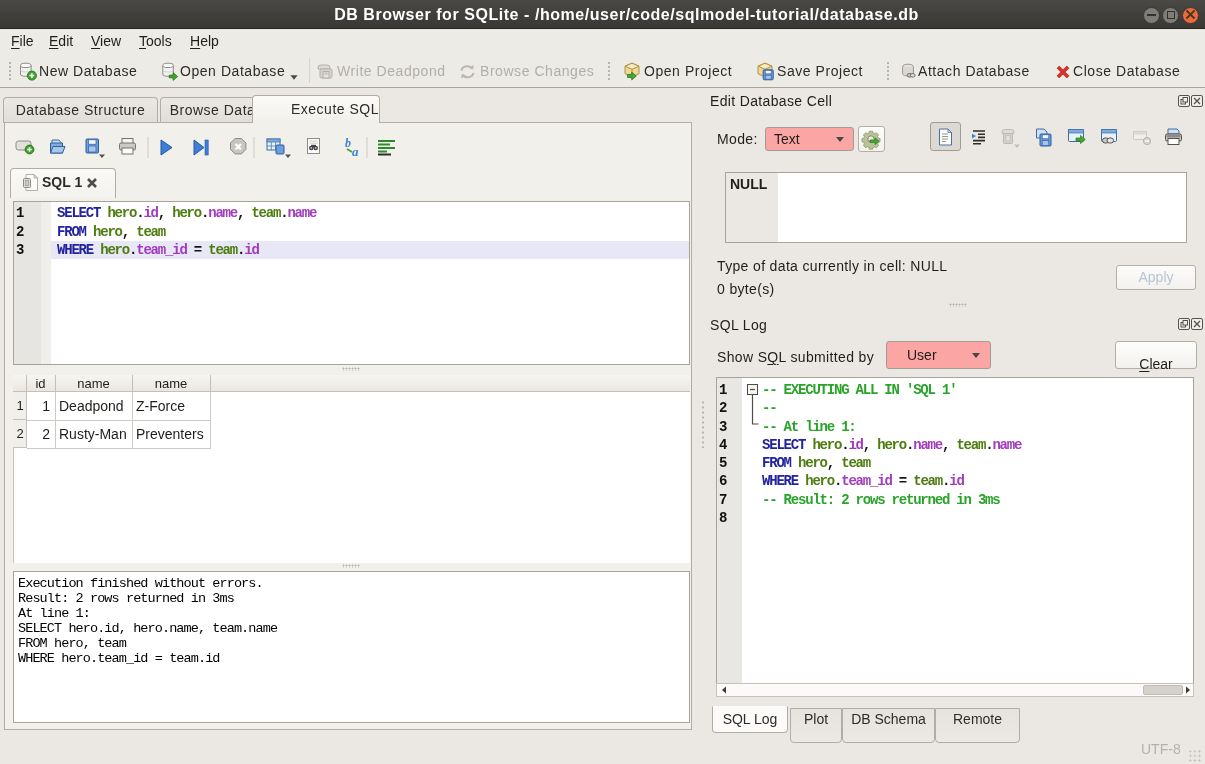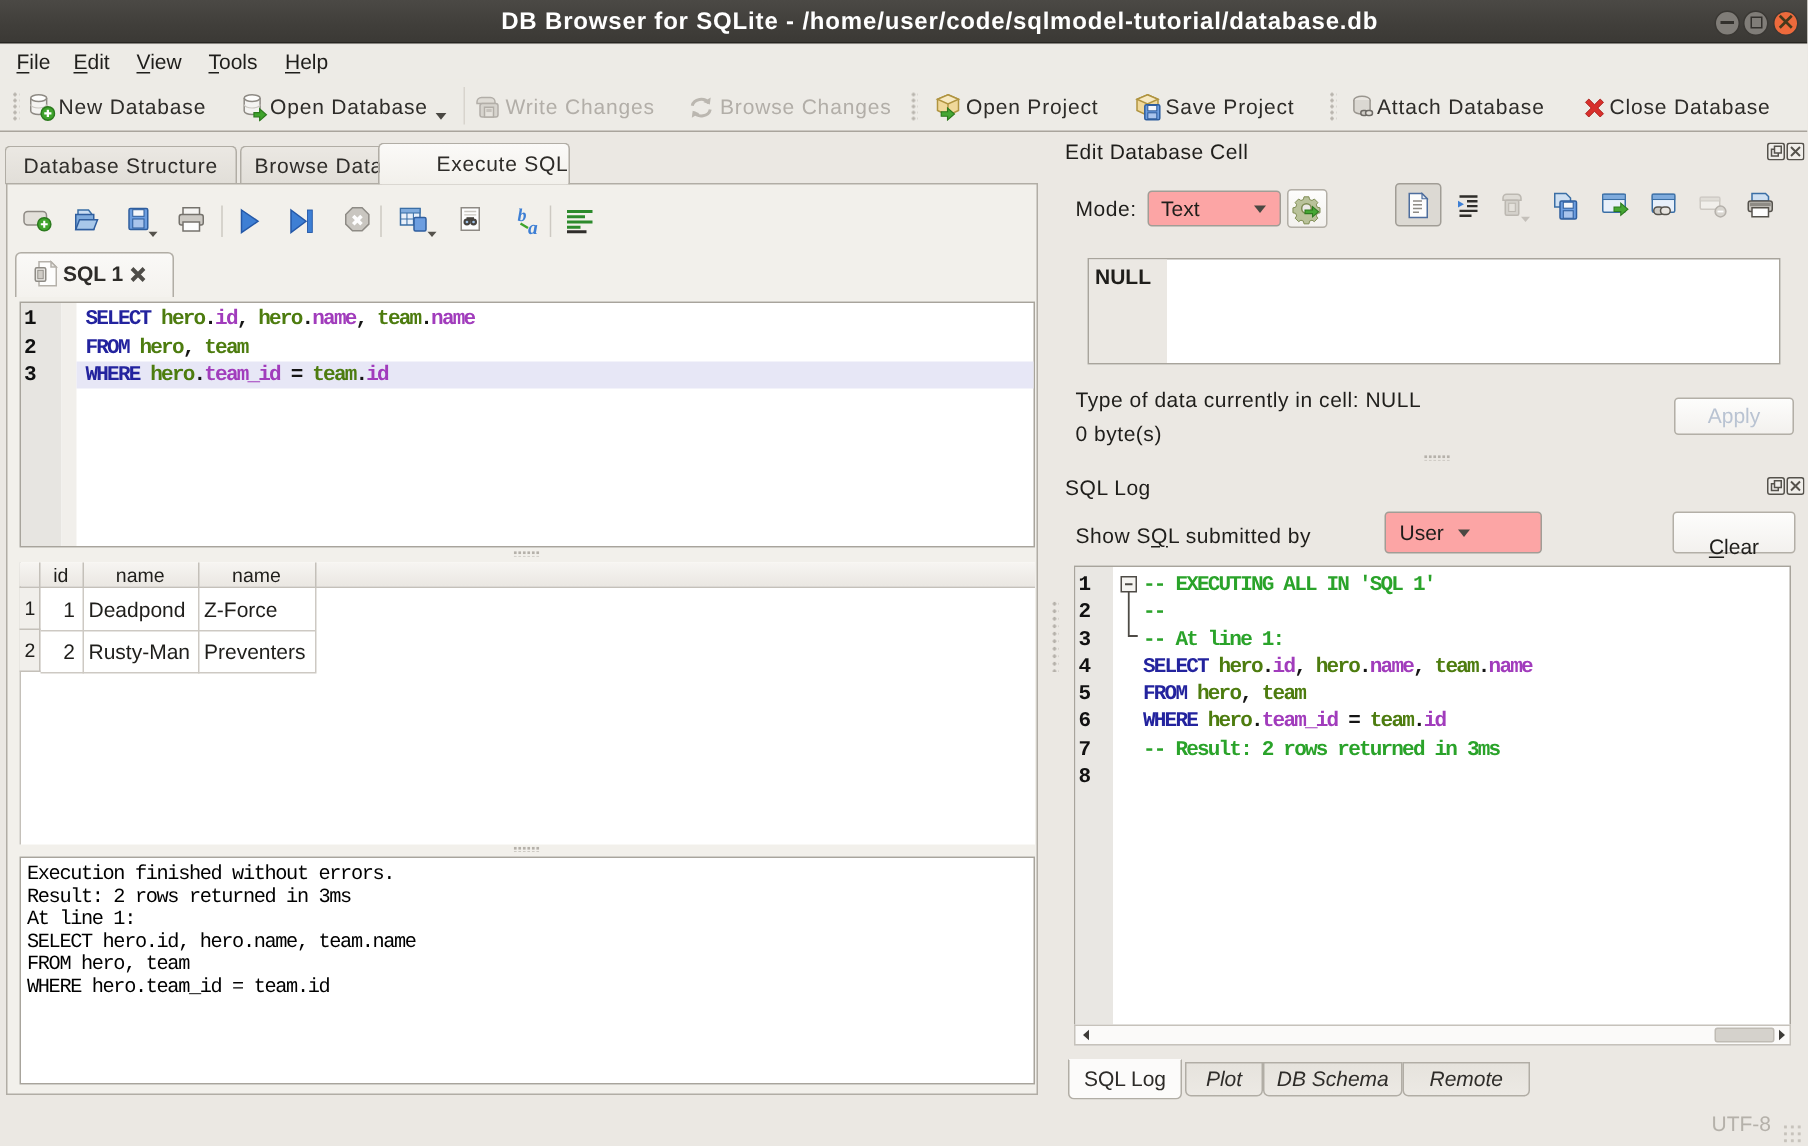--- a/index.html
+++ b/index.html
@@ -44,21 +44,21 @@
 
 .mono { font-family:"Liberation Mono",monospace; font-size:13.5px; letter-spacing:-0.904px; color:#000; white-space:pre; }
 
 .rtitle { font-size:14px; color:#1f1e1b; letter-spacing:0.35px; }
 .combo { background:#fca5a5; border:1px solid #a19d96; border-radius:3px; font-size:14px; color:#1f1e1b; }
 .btn { border:1px solid #b3afa7; border-radius:3px; background:linear-gradient(#fdfdfc,#f3f1ee); }
 .dots-h { background-image:radial-gradient(circle, #b5b1aa 0.9px, transparent 1.1px); background-size:3px 3px; }
 .caret { width:0; height:0; border-left:4px solid transparent; border-right:4px solid transparent; border-top:5px solid #4a4843; }
 
 .btab { border:1px solid #b1ada5; border-radius:0 0 4px 4px; font-size:14px; color:#2e2c29; text-align:center; }
-.btab.inactive { top:708px; height:23px; background:linear-gradient(#e6e3dd,#ece9e4); padding-top:2px;font-style:italic; }
+.btab.inactive { top:708px; height:35px; background:linear-gradient(#e6e3dd,#ece9e4); padding-top:2px; }
 .btab.active { top:706px; height:27px; background:#fcfbfa; border-top:1px solid #fcfbfa; padding-top:4px; z-index:3;}
 </style>
 </head>
 <body>
 
 <div class="abs" id="titlebar"></div>
 <div class="abs" id="title">DB Browser for SQLite - /home/user/code/sqlmodel-tutorial/database.db</div>
 <div class="abs winbtn" style="left:1143px; background:#807d78; border:1px solid #3a3834;"></div>
 <div class="abs" style="left:1147px; top:13.5px; width:9px; height:2px; background:#33312d; z-index:5;"></div>
 <div class="abs winbtn" style="left:1162px; background:#807d78; border:1px solid #3a3834;"></div>
@@ -93,21 +93,21 @@
   </svg>
 <div class="abs tbtext" style="left:180px;">Open Database</div>
 <div class="abs caret" style="left:290px; top:75px; transform:scale(0.9);"></div>
 <div class="abs tbsep" style="left:309px;"></div>
 <svg class="abs" style="left:316px; top:63px;" width="20" height="18" viewBox="0 0 20 18">
     <path d="M2 5 a3 3 0 0 1 3-3 h6 a3 3 0 0 1 3 3 v1 h-12 z" fill="#dfdcd6" stroke="#b2aea8"></path>
     <rect x="4" y="6" width="12" height="9" rx="1.5" fill="#d7d4ce" stroke="#b2aea8"></rect>
     <rect x="7" y="8.5" width="6" height="6.5" fill="#e6e3dd" stroke="#b2aea8"></rect>
     <rect x="8.2" y="9.5" width="3.6" height="2.2" fill="#c6c2bc"></rect>
   </svg>
-<div class="abs tbtext gray" style="left:337px;">Write Changes</div>
+<div class="abs tbtext gray" style="left:337px;">Write Deadpond</div>
 <svg class="abs" style="left:458px; top:63px;" width="20" height="18" viewBox="0 0 20 18">
     <path d="M3.5 7.5 a6 5.2 0 0 1 11 -1.8" fill="none" stroke="#bbb7b0" stroke-width="2"></path>
     <path d="M15.8 2 l-0.6 4.6 -4.4 -1.6 z" fill="#bbb7b0"></path>
     <path d="M15.5 10 a6 5.2 0 0 1 -11 1.8" fill="none" stroke="#bbb7b0" stroke-width="2"></path>
     <path d="M3.2 15.5 l0.6 -4.6 4.4 1.6 z" fill="#bbb7b0"></path>
   </svg>
 <div class="abs tbtext gray" style="left:480px;">Browse Changes</div>
 <div class="abs tbhandle" style="left:607px;"></div>
 <svg class="abs" style="left:623px; top:62px;" width="19" height="19" viewBox="0 0 19 19">
     <path d="M9 1.2 l7 3 v7.5 l-7 3.2 -7 -3.2 V4.2 z" fill="#f0d89a" stroke="#b09440"></path>
@@ -323,21 +323,21 @@
 
 <div class="abs rtitle" style="left:710px; top:317px;">SQL Log</div>
 <svg class="abs" style="left:1178px; top:318px;" width="25" height="12" viewBox="0 0 25 12">
     <rect x="0.5" y="0.5" width="11" height="11" rx="1.5" fill="#f0eeea" stroke="#55524c"></rect>
     <rect x="3" y="4.5" width="4.5" height="4.5" fill="none" stroke="#55524c"></rect>
     <rect x="5" y="2.5" width="4.5" height="4.5" fill="#f0eeea" stroke="#55524c"></rect>
     <rect x="13.5" y="0.5" width="11" height="11" rx="1.5" fill="#f0eeea" stroke="#55524c"></rect>
     <path d="M16 3 l6 6 M22 3 l-6 6" stroke="#55524c" stroke-width="1.3"></path>
   </svg>
 <div class="abs rtitle" style="left:717px; top:349px;">Show S<u style="text-decoration-thickness:1px; text-underline-offset:2px;">Q</u>L submitted by</div>
-<div class="abs combo" style="left:886px; top:341px; width:105px; height:28px; padding:5px 0 0 9px;margin-left:37px;">User</div>
+<div class="abs combo" style="left:886px; top:341px; width:105px; height:28px; padding:5px 0 0 20px;">User</div>
 <div class="abs caret" style="left:972px; top:353px;"></div>
 <div class="abs btn" style="left:1115px; top:341px; width:82px; height:28px; color:#1f1e1b; font-size:14px; text-align:center; padding-top:14px;"><u style="text-decoration-thickness:1px; text-underline-offset:2px;">C</u>lear</div>
 
 <div class="abs whitebox" style="left:716px; top:377px; width:478px; height:320px;"></div>
 <div class="abs" style="left:717px; top:378px; width:25px; height:305px; background:#e9e7e3;"></div>
 <div class="abs ednumtxt" style="left:719px; top:381px; line-height:18.3px;">1<br>2<br>3<br>4<br>5<br>6<br>7<br>8</div>
 <svg class="abs" style="left:745px; top:382px;" width="18" height="48" viewBox="0 0 18 48">
     <rect x="2.5" y="2.5" width="10" height="10" fill="#f5f4f1" stroke="#4e4b46"></rect>
     <path d="M5 7.5 h5" stroke="#4e4b46" stroke-width="1.2"></path>
     <path d="M7.5 12.5 V42 h6" fill="none" stroke="#4e4b46" stroke-width="1.2"></path>

